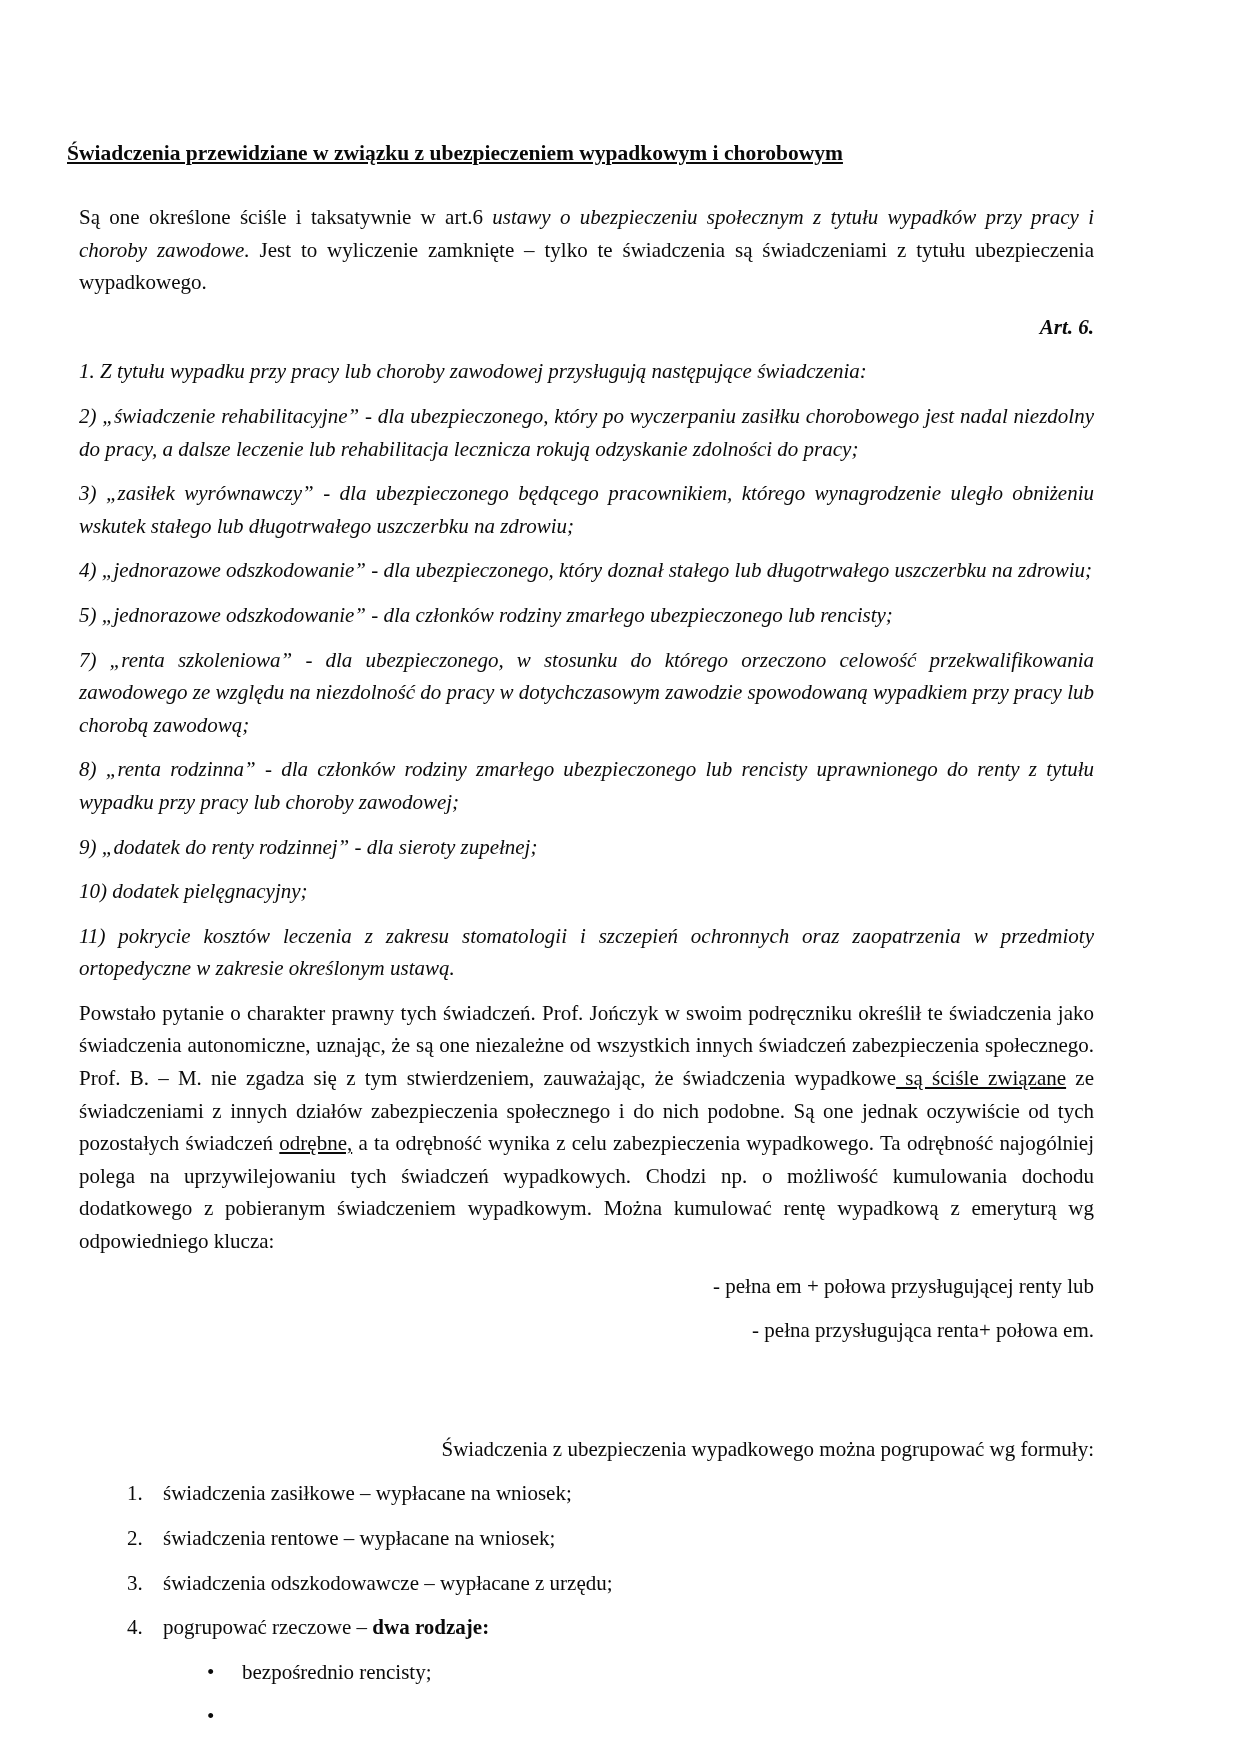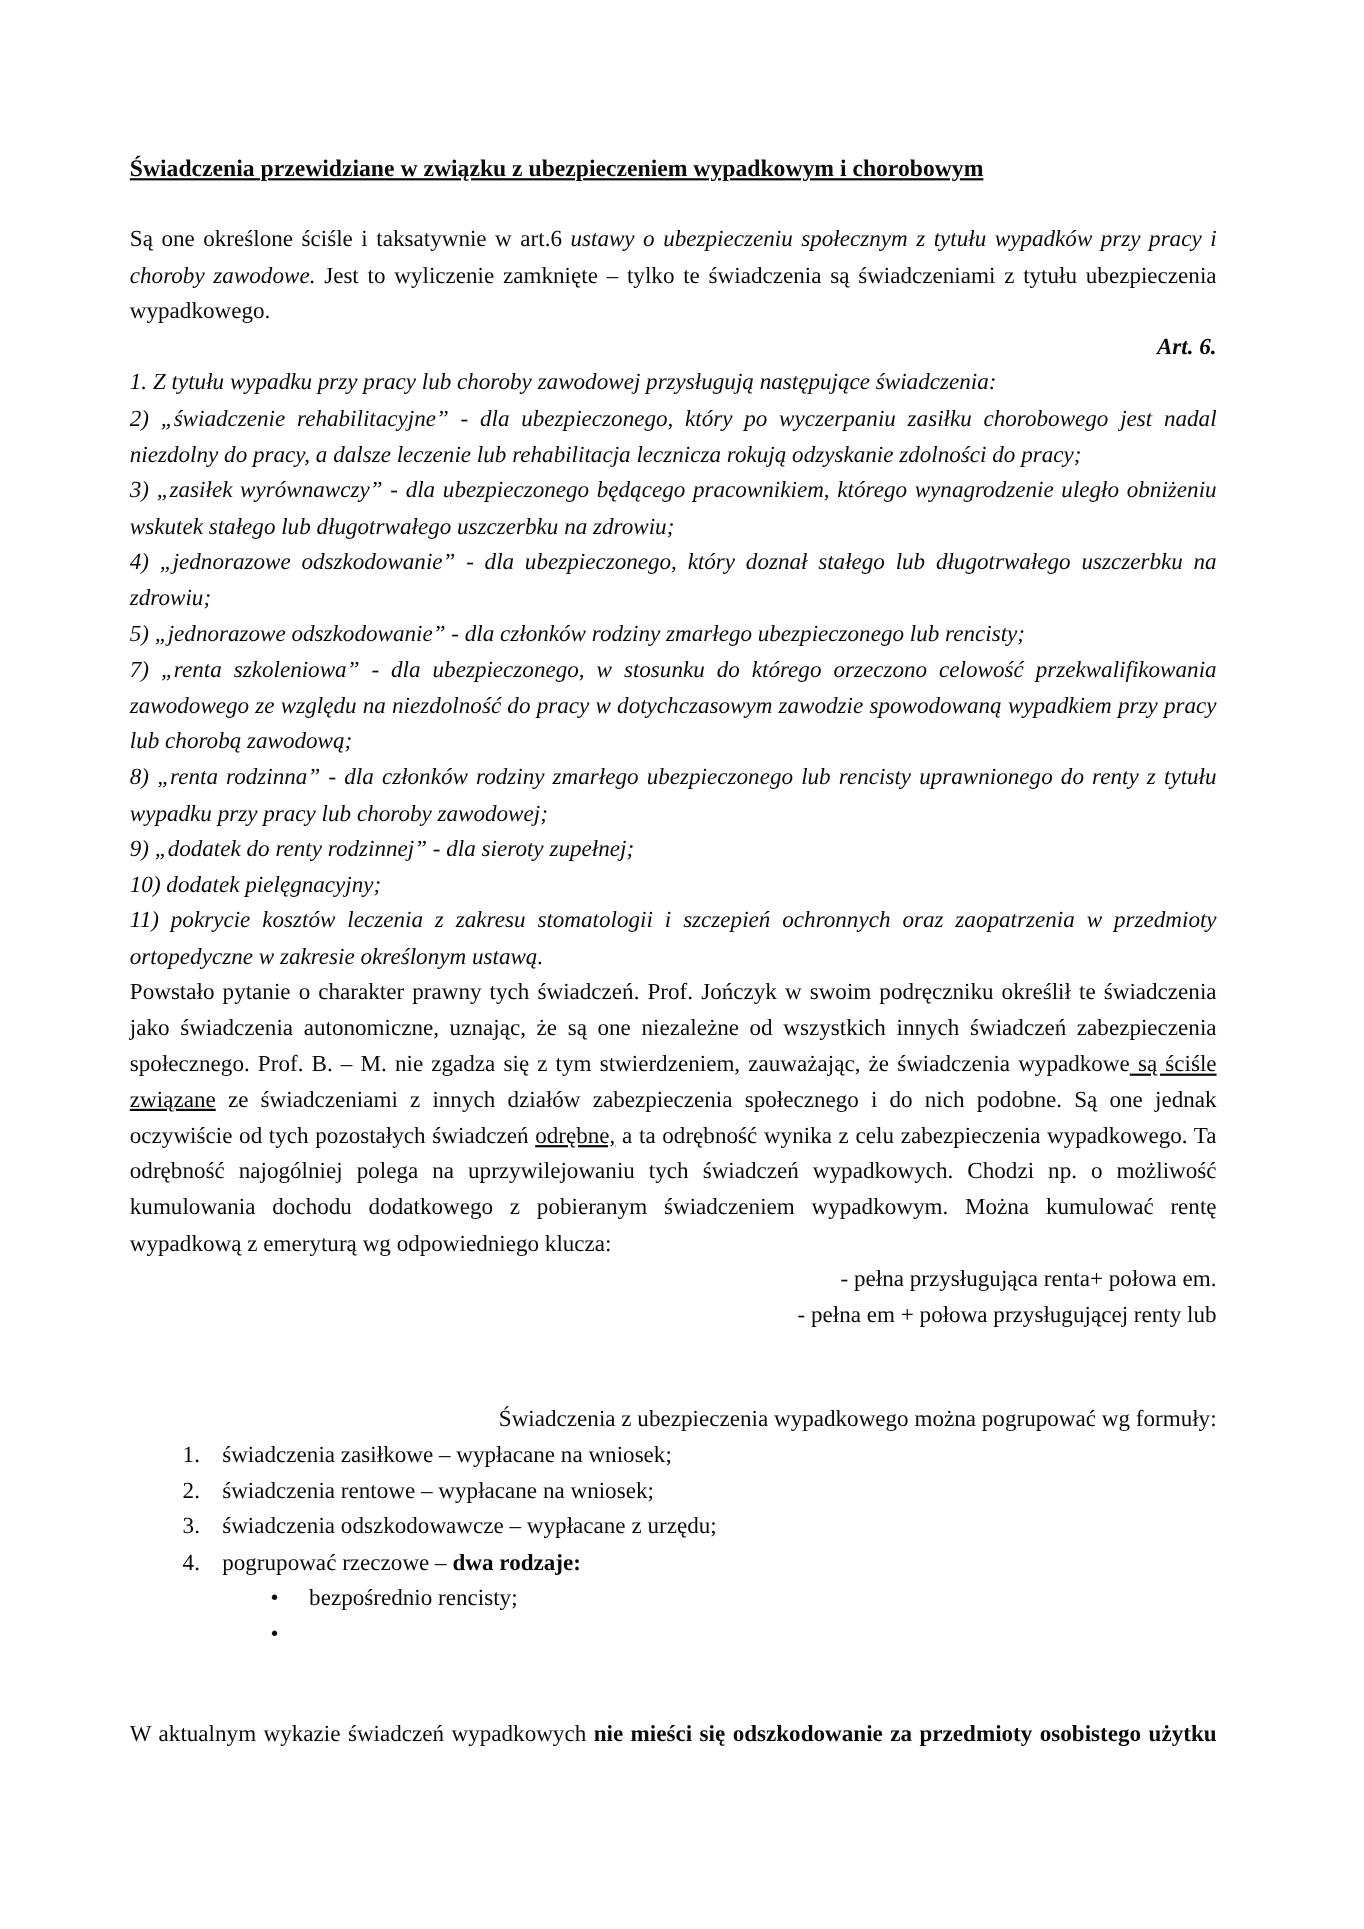--- a/index.html
+++ b/index.html
@@ -10,36 +10,36 @@
   body {
     width: 1240px;
     height: 1754px;
     overflow: hidden;
     font-family: "Liberation Serif", "DejaVu Serif", serif;
     color: #0a0a0a;
   }
   .page {
     width: 1240px;
     height: 1754px;
-    padding: 138px 134px 0 118px;
+    padding: 138px 134px 0 67px;
     box-sizing: border-box;
     background: #ffffff;
   }
   .title {
     font-size: 21.5px;
     line-height: 30px;
     font-weight: 700;
     text-decoration: underline;
     margin: 0 0 33px 0;
   }
   .para {
     font-size: 21px;
     line-height: 32.6px;
     text-align: justify;
-    margin: 0;
+    margin: 12px;
   }
   .left { text-align: right; }
   .cut  { text-align-last: justify; }
   .i { font-style: italic; }
   .b { font-weight: 700; }
   .u { text-decoration: underline; }
   .num-item { display: flex; padding-left: 48px; }
   .num-item > .marker { flex: 0 0 36px; width: 36px; }
   .bullet-item { display: flex; padding-left: 128px; }
   .bullet-item > .marker { flex: 0 0 35px; width: 35px; }
@@ -58,22 +58,22 @@
       <div class="para"><span class="i">2) „świadczenie rehabilitacyjne” - dla ubezpieczonego, który po wyczerpaniu zasiłku chorobowego jest nadal niezdolny do pracy, a dalsze leczenie lub rehabilitacja lecznicza rokują odzyskanie zdolności do pracy;</span></div>
       <div class="para"><span class="i">3) „zasiłek wyrównawczy” - dla ubezpieczonego będącego pracownikiem, którego wynagrodzenie uległo obniżeniu wskutek stałego lub długotrwałego uszczerbku na zdrowiu;</span></div>
       <div class="para"><span class="i">4) „jednorazowe odszkodowanie” - dla ubezpieczonego, który doznał stałego lub długotrwałego uszczerbku na zdrowiu;</span></div>
       <div class="para"><span class="i">5) „jednorazowe odszkodowanie” - dla członków rodziny zmarłego ubezpieczonego lub rencisty;</span></div>
       <div class="para"><span class="i">7) „renta szkoleniowa” - dla ubezpieczonego, w stosunku do którego orzeczono celowość przekwalifikowania zawodowego ze względu na niezdolność do pracy w dotychczasowym zawodzie spowodowaną wypadkiem przy pracy lub chorobą zawodową;</span></div>
       <div class="para"><span class="i">8) „renta rodzinna” - dla członków rodziny zmarłego ubezpieczonego lub rencisty uprawnionego do renty z tytułu wypadku przy pracy lub choroby zawodowej;</span></div>
       <div class="para"><span class="i">9) „dodatek do renty rodzinnej” - dla sieroty zupełnej;</span></div>
       <div class="para"><span class="i">10) dodatek pielęgnacyjny;</span></div>
       <div class="para"><span class="i">11) pokrycie kosztów leczenia z zakresu stomatologii i szczepień ochronnych oraz zaopatrzenia w przedmioty ortopedyczne w zakresie określonym ustawą.</span></div>
       <div class="para"><span>Powstało pytanie o charakter prawny tych świadczeń. Prof. Jończyk w swoim podręczniku określił te świadczenia jako świadczenia autonomiczne, uznając, że są one niezależne od wszystkich innych świadczeń zabezpieczenia społecznego. Prof. B. – M. nie zgadza się z tym stwierdzeniem, zauważając, że świadczenia wypadkowe</span><span class="u"> są ściśle związane</span><span> ze świadczeniami z innych działów zabezpieczenia społecznego i do nich podobne. Są one jednak oczywiście od tych pozostałych świadczeń </span><span class="u">odrębne,</span><span> a ta odrębność wynika z celu zabezpieczenia wypadkowego. Ta odrębność najogólniej polega na uprzywilejowaniu tych świadczeń wypadkowych. Chodzi np. o możliwość kumulowania dochodu dodatkowego z pobieranym świadczeniem wypadkowym. Można kumulować rentę wypadkową z emeryturą wg odpowiedniego klucza:</span></div>
+      <div class="para left"><span>- pełna em + połowa przysługującej renty lub</span></div>
       <div class="para left"><span>- pełna przysługująca renta+ połowa em.</span></div>
-      <div class="para left"><span>- pełna em + połowa przysługującej renty lub</span></div>
       <div class="spacer" style="height: 62px;"></div>
       <div class="para left"><span>Świadczenia z ubezpieczenia wypadkowego można pogrupować wg formuły:</span></div>
       <div class="para num-item">
         <span class="marker">1.</span>
         <div class="li-text"><span>świadczenia zasiłkowe – wypłacane na wniosek;</span></div>
       </div>
       <div class="para num-item">
         <span class="marker">2.</span>
         <div class="li-text"><span>świadczenia rentowe – wypłacane na wniosek;</span></div>
       </div>

